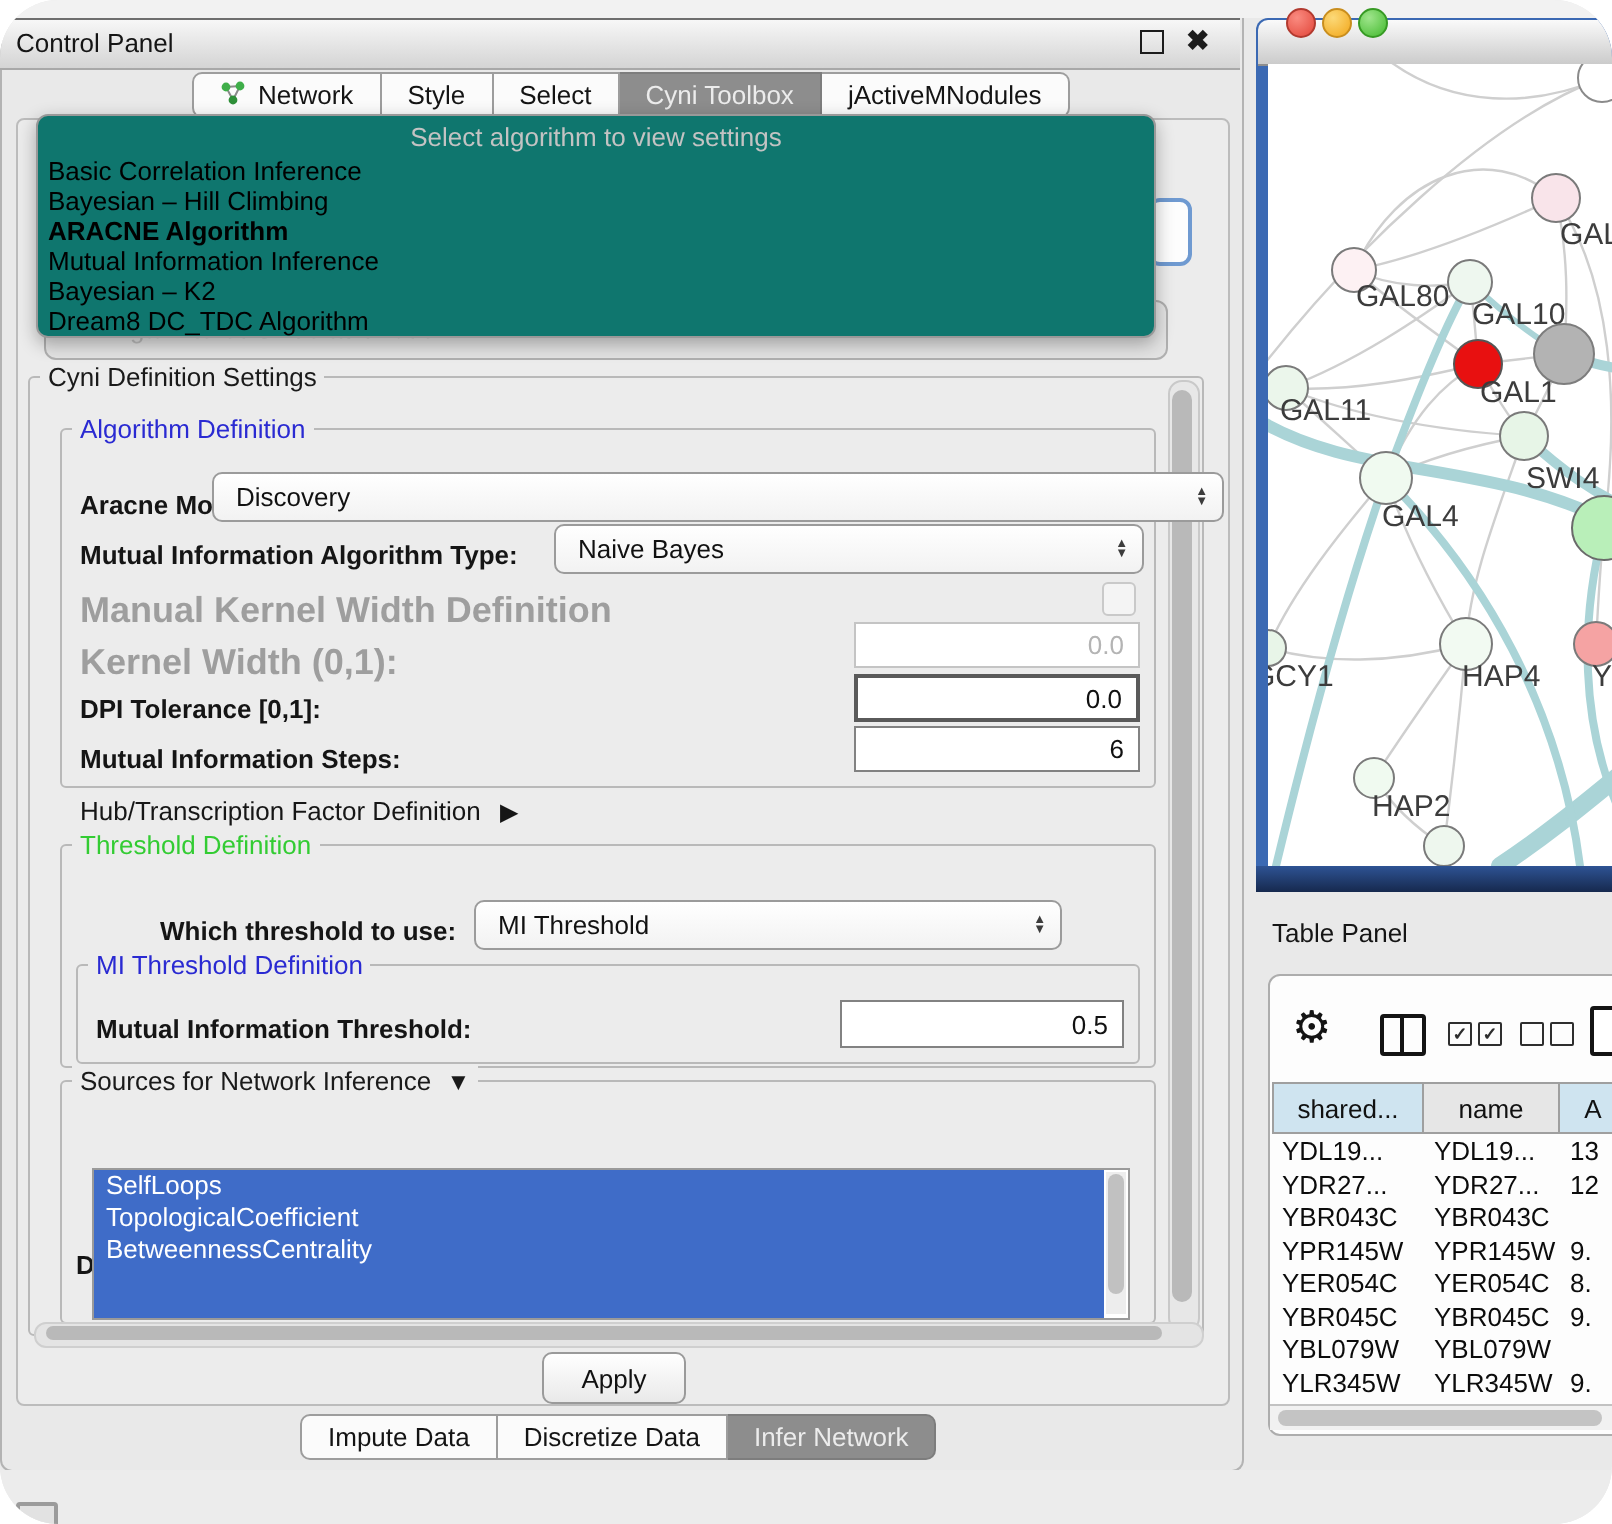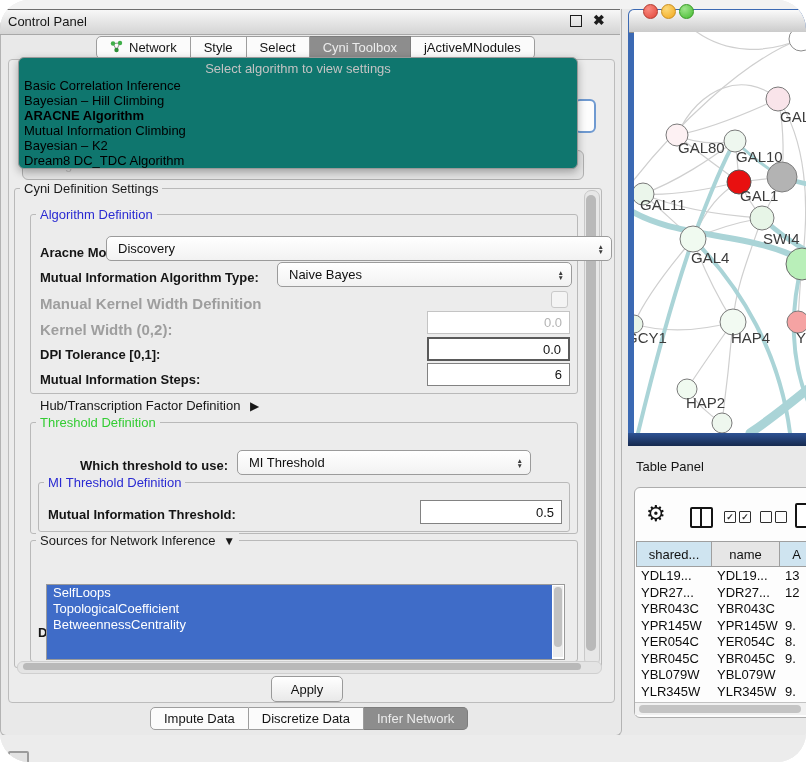--- a/index.html
+++ b/index.html
@@ -1,21 +1,21 @@
 <!DOCTYPE html>
 <html><head>
 <meta charset="utf-8">
 <style>
   html,body{margin:0;padding:0;}
   #root{position:relative;width:806px;height:762px;overflow:hidden;background:#e9e9e9;
         font-family:"Liberation Sans",sans-serif;border-radius:29px;-webkit-font-smoothing:antialiased;}
   .abs{position:absolute;}
   .txt{position:absolute;font-size:13px;color:#151515;white-space:nowrap;}
   .blbl{position:absolute;font-size:13px;font-weight:bold;color:#151515;white-space:nowrap;}
-  .dlbl{position:absolute;font-size:15px;font-weight:bold;color:#9e9e9e;white-space:nowrap;}
+  .dlbl{position:absolute;font-size:18px;font-weight:bold;color:#9e9e9e;white-space:nowrap;}
   
   .cp-win{position:absolute;left:0;top:9px;width:620px;height:726px;background:#e9e9e9;
           border:1px solid #b3b3b3;border-top:none;border-radius:0 0 6px 6px;}
   .cp-titlebar{position:absolute;left:0;top:9px;width:620px;height:24px;
           background:linear-gradient(#f7f7f7,#d4d4d4);border-top:1px solid #6e6e6e;border-bottom:1px solid #a8a8a8;}
   .float-btn{position:absolute;width:10px;height:10px;border:1.6px solid #1c1c1c;background:transparent;}
   .close-btn{position:absolute;font-size:14px;font-weight:bold;color:#1c1c1c;line-height:14px;}
   
   .segbar{position:absolute;display:flex;align-items:stretch;height:23px;}
   .seg{background:#fbfbfb;border:1px solid #9d9d9d;border-left:none;padding:0 13px;font-size:13px;
@@ -140,21 +140,21 @@
     <span>galFiltered.sif default node</span>
   </div>
   <div class="blue-sliver"></div>
 
   <div class="dropdown">
     <div class="dd-placeholder">Select algorithm to view settings</div>
     <div id="dropdown-items">
         <div class="dd-item">Basic Correlation Inference</div>
         <div class="dd-item">Bayesian – Hill Climbing</div>
         <div class="dd-item bold">ARACNE Algorithm</div>
-        <div class="dd-item">Mutual Information Climbing</div>
+        <div class="dd-item">Mutual Information Inference</div>
         <div class="dd-item">Bayesian – K2</div>
         <div class="dd-item">Dream8 DC_TDC Algorithm</div>
       </div>
   </div>
 
   <div class="grp" style="left:14px;top:188px;width:586px;height:478px;"></div>
   <div class="grp-lbl plain" style="left:20px;top:181px;">Cyni Definition Settings</div>
 
   <div class="vscroll">
       <div class="thumb"></div>
@@ -177,21 +177,21 @@
     <span>Naive Bayes</span>
     <span class="stepper">
         <span>▲</span>
         <span>▼</span>
       </span>
   </div>
 
   <div class="dlbl" style="left:40px;top:295px;">Manual Kernel Width Definition</div>
   <div class="checkbox" style="left:551px;top:291px;"></div>
 
-  <div class="dlbl" style="left:40px;top:321px;">Kernel Width (0,2):</div>
+  <div class="dlbl" style="left:40px;top:321px;">Kernel Width (0,1):</div>
   <div class="tinput" style="left:427px;top:311px;width:143px;height:23px;box-sizing:border-box;border:1px solid #c4c4c4;color:#b4b4b4;">0.0</div>
 
   <div class="blbl" style="left:40px;top:347px;">DPI Tolerance [0,1]:</div>
   <div class="tinput" style="left:427px;top:337px;width:143px;height:24px;box-sizing:border-box;border:2px solid #5a5a5a;">0.0</div>
 
   <div class="blbl" style="left:40px;top:372px;">Mutual Information Steps:</div>
   <div class="tinput" style="left:427px;top:363px;width:143px;height:23px;box-sizing:border-box;border:1px solid #828282;">6</div>
 
   <div class="blbl" style="left:40px;top:398px;font-weight:normal;color:#161616;">
     <span>Hub/Transcription Factor Definition</span>

